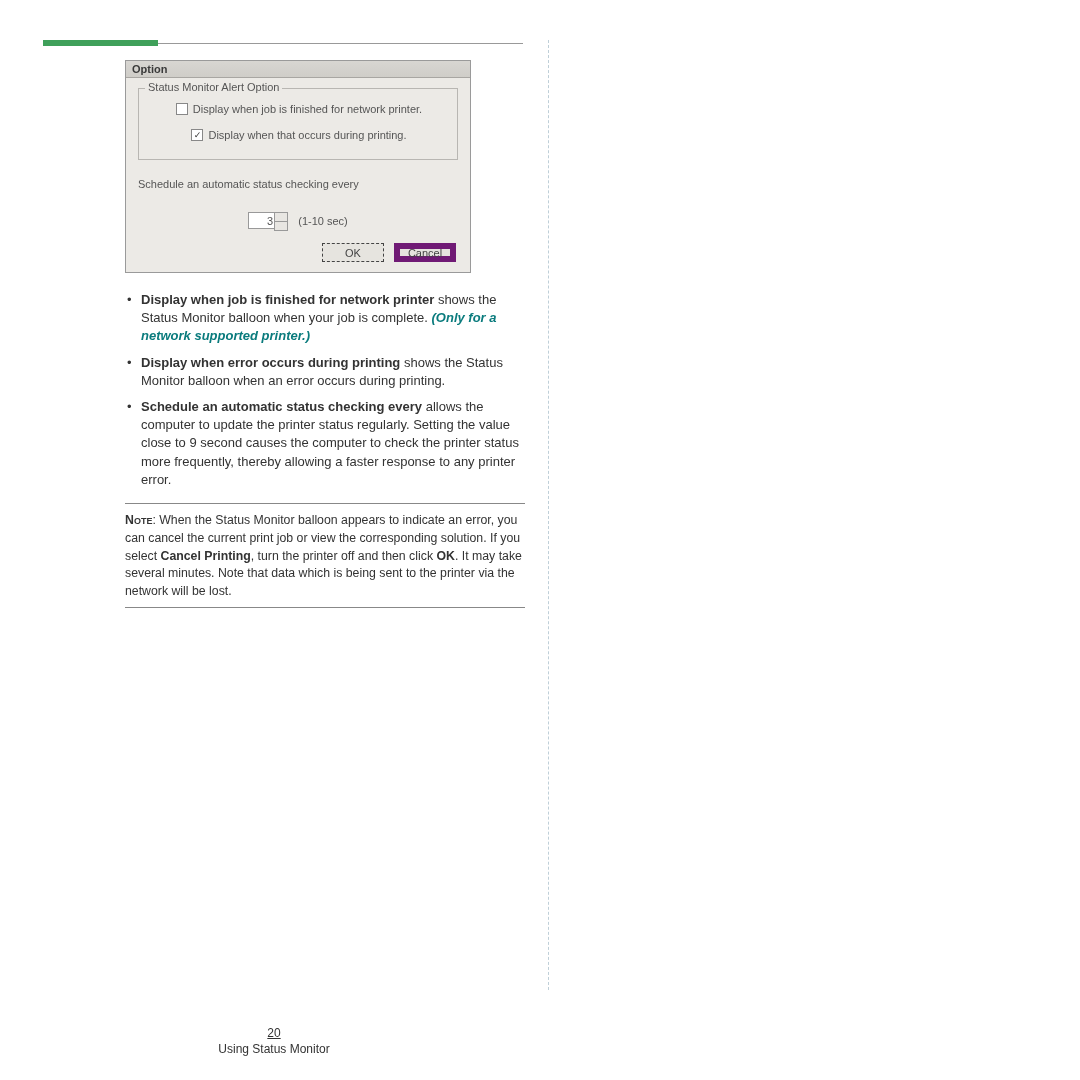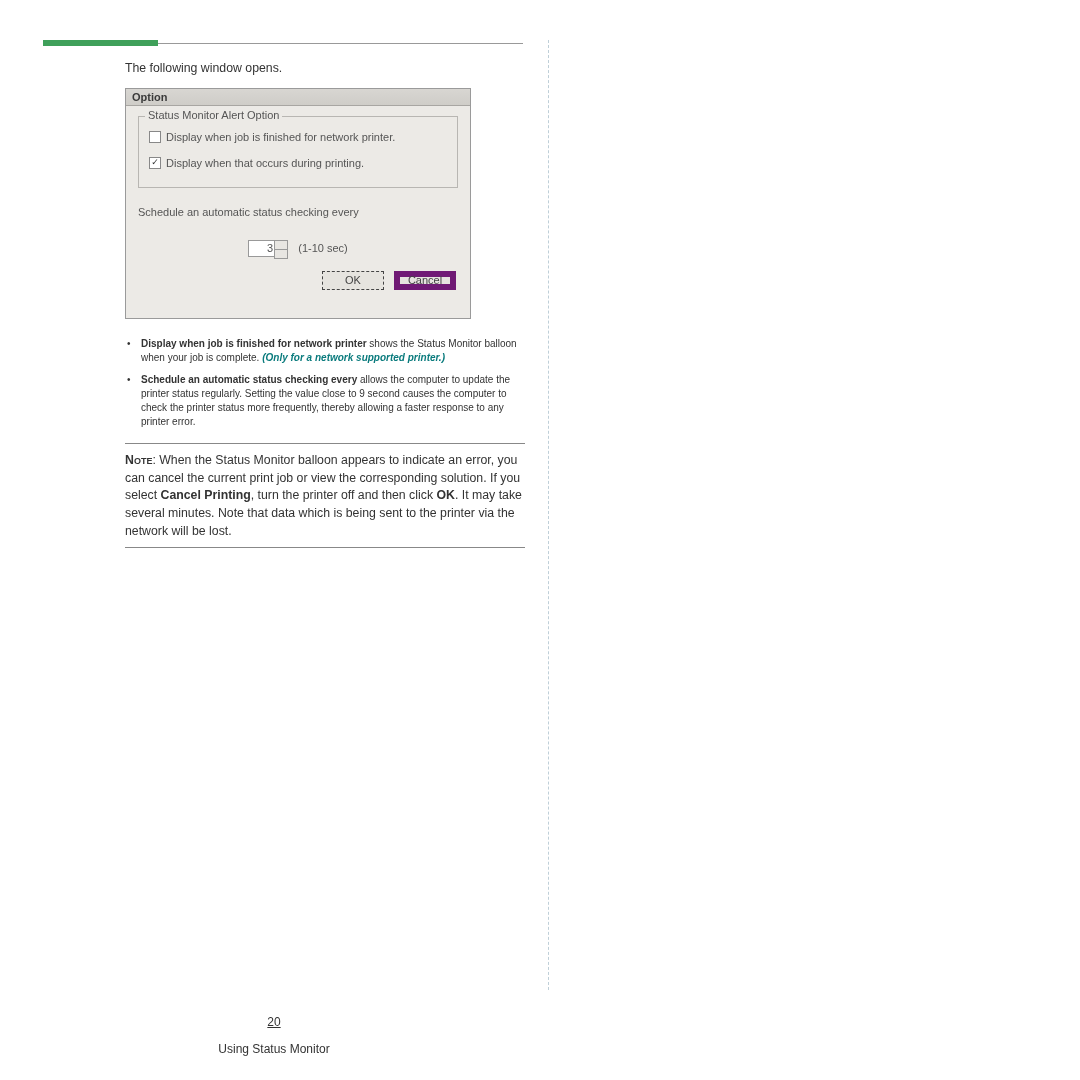--- a/index.html
+++ b/index.html
@@ -69,21 +69,21 @@
   }
   .dialog-title {
     background: linear-gradient(#d8d6d2,#cfcdc8);
     border-bottom: 1px solid #a8a6a2;
     padding: 2px 6px;
     font-size: 11px;
     font-weight: bold;
     color: #3a3a3a;
   }
   .dialog-body {
-    padding: 10px 12px 28px 12px;
+    padding: 10px 12px 10px 12px;
   }
   .fieldset {
     border: 1px solid #b8b6b2;
     padding: 10px 8px 18px 8px;
     margin-bottom: 18px;
     position: relative;
   }
   .legend {
     position: absolute;
     top: -8px;
@@ -93,20 +93,21 @@
     font-size: 11px;
     color: #555;
   }
   .chk-row {
     font-size: 11px;
     color: #555;
     margin: 4px 0 14px 2px;
     display: flex;
     align-items: center;
     gap: 5px;
+    justify-content: center;
   }
   .chk-row:last-child { margin-bottom: 0; }
   .chk {
     width: 12px; height: 12px;
     border: 1px solid #888;
     background: #fff;
     display: inline-flex;
     align-items: center;
     justify-content: center;
     font-size: 9px;
@@ -167,21 +168,21 @@
     justify-content: center;
     font-family: Tahoma, Arial, sans-serif;
   }
   .dlg-btn.ok { border: 1px dashed #444; }
   
   ul.bullets {
     list-style: none;
     margin-bottom: 14px;
   }
   ul.bullets li {
-    font-size: 10px;
+    font-size: 13px;
     line-height: 1.4;
     padding-left: 16px;
     position: relative;
     margin-bottom: 8px;
   }
   ul.bullets li::before {
     content: "•";
     position: absolute;
     left: 2px;
     top: 0;
@@ -203,33 +204,32 @@
   .smallcaps { font-variant: small-caps; }
   .footer {
     position: absolute;
     bottom: 24px;
     left: 0;
     width: 548px;
     text-align: center;
     font-size: 12px;
     color: #333;
   }
-  .footer .pageno { display: block; margin-bottom: 13px; text-decoration: underline; }
+  .footer .pageno { display: block; margin-bottom: 2px; text-decoration: underline; }
 </style>
 </head>
 <body>
 
 <div class="green-bar"></div>
 <div class="top-rule"></div>
 <div class="column-divider"></div>
 
 <div class="content">
 
 
-  <p class="intro2">The following window opens.</p>
 
   <div class="dialog">
     <div class="dialog-title">Option</div>
     <div class="dialog-body">
       <div class="fieldset">
         <span class="legend">Status Monitor Alert Option</span>
         <div class="chk-row">
           <span class="chk"></span>
           <span>Display when job is finished for network printer.</span>
         </div>
@@ -249,20 +249,23 @@
         <span class="dlg-btn">Cancel</span>
       </div>
     </div>
   </div>
 
   <ul class="bullets">
     <li>
       <b>Display when job is finished for network printer</b><span> shows the Status Monitor balloon when your job is complete. </span><span class="teal-note">(Only for a network supported printer.)</span>
     </li>
     <li>
+      <b>Display when error occurs during printing</b><span> shows the Status Monitor balloon when an error occurs during printing.</span>
+    </li>
+    <li>
       <b>Schedule an automatic status checking every</b><span> allows the computer to update the printer status regularly. Setting the value close to 9 second causes the computer to check the printer status more frequently, thereby allowing a faster response to any printer error.</span>
     </li>
   </ul>
 
   <hr class="hr">
   <p class="note-block">
     <b class="smallcaps">Note</b><span>: When the Status Monitor balloon appears to indicate an error, you can cancel the current print job or view the corresponding solution. If you select </span><b>Cancel Printing</b><span>, turn the printer off and then click </span><b>OK</b><span>. It may take several minutes. Note that data which is being sent to the printer via the network will be lost.</span>
   </p>
   <hr class="hr">
 

